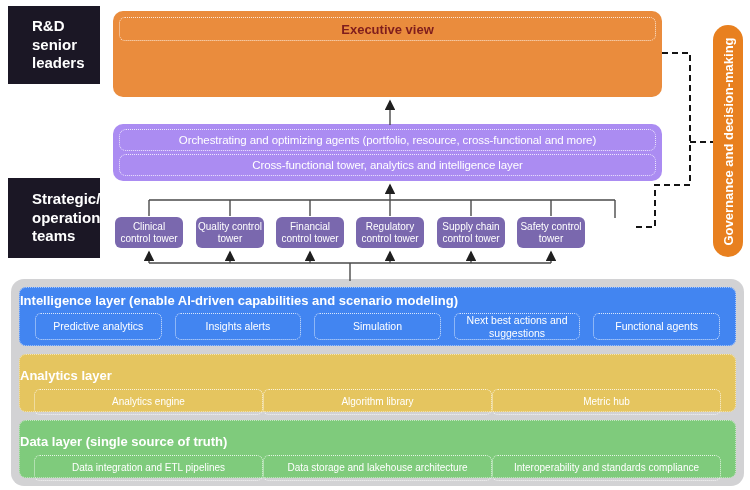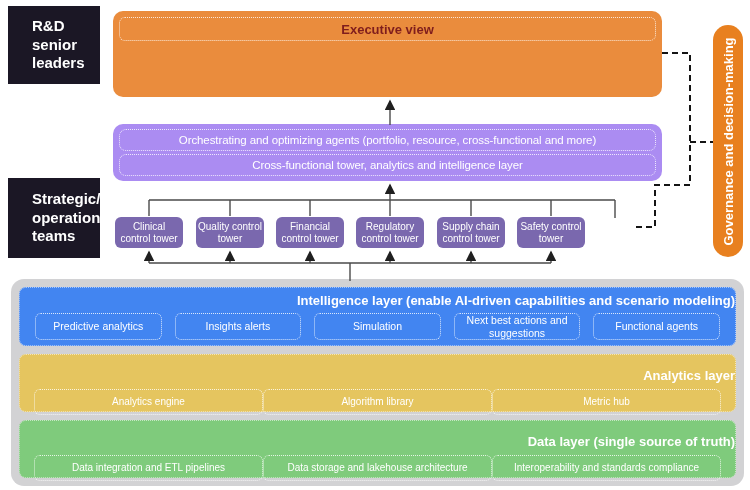--- a/index.html
+++ b/index.html
@@ -46,21 +46,21 @@
 
   
   .gov{position:absolute;left:713px;top:25px;width:30px;height:232px;background:var(--orange-deep);
     border-radius:15px;display:flex;align-items:center;justify-content:center}
   .gov span{transform:rotate(-90deg);white-space:nowrap;color:#fff;font-weight:bold;font-size:13px}
 
   
   .stack{position:absolute;left:11px;top:279px;width:733px;height:207px;background:var(--gray-panel);
     border-radius:13px}
   .layer{position:absolute;left:19px;width:717px;border-radius:7px;border:1px dotted rgba(255,255,255,.55)}
-  .layer-title{text-align:right;color:#fff;font-weight:bold;font-size:13px}
+  .layer-title{text-align:left;color:#fff;font-weight:bold;font-size:13px}
   .layer-items{display:flex}
   .layer-item{border-radius:6px;display:flex;align-items:center;justify-content:center;text-align:center;
     color:#fff;line-height:1.2}
   #intelligence-layer{top:287px;height:59px;background:var(--blue)}
   #intelligence-layer .layer-title{padding-top:5px}
   #intelligence-layer .layer-items{padding:5px 15px 0 15px;gap:13px}
   #intelligence-layer .layer-item{flex:1;height:27px;font-size:10.5px;padding:1px 4px}
   #analytics-layer{top:354px;height:58px;background:var(--yellow)}
   #data-layer{top:420px;height:58px;background:var(--green)}
   .layer-3 .layer-title{padding-top:13px}

